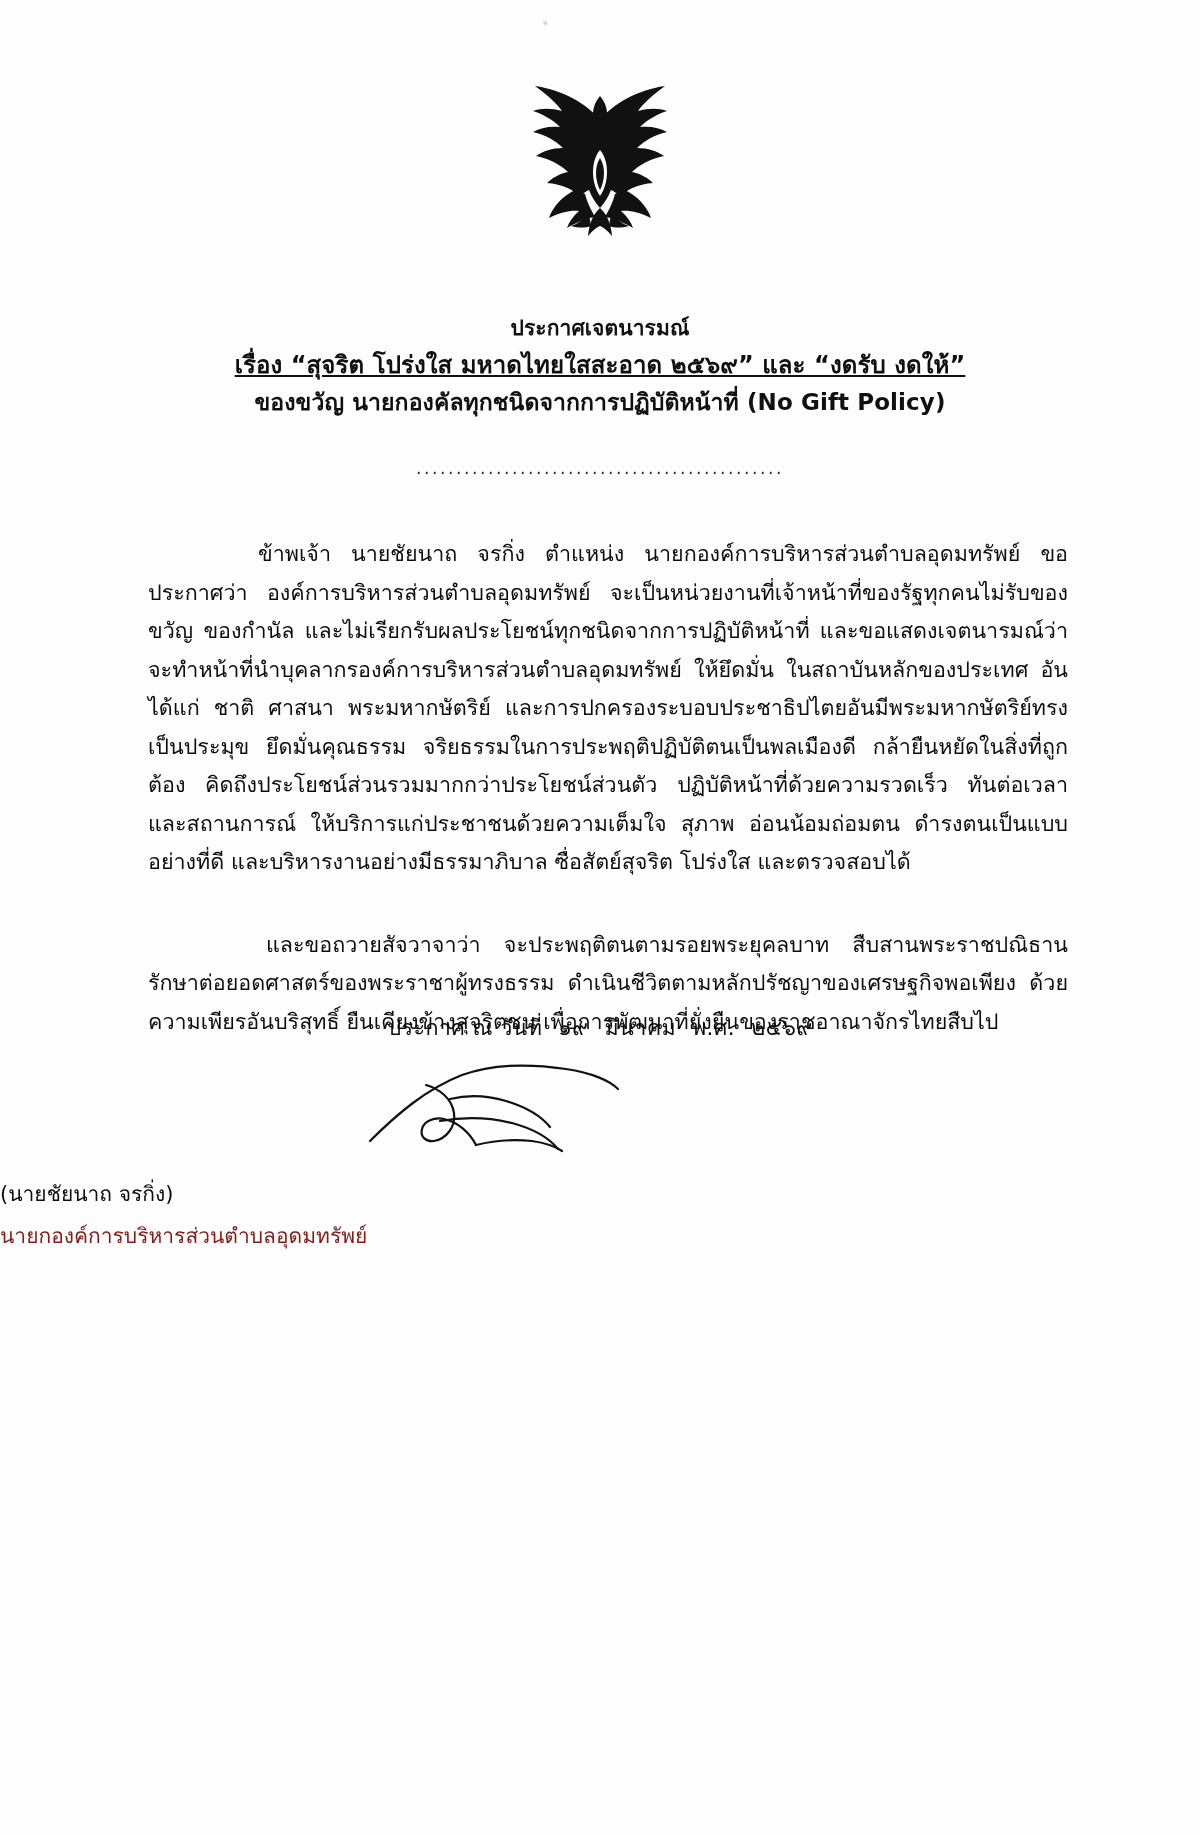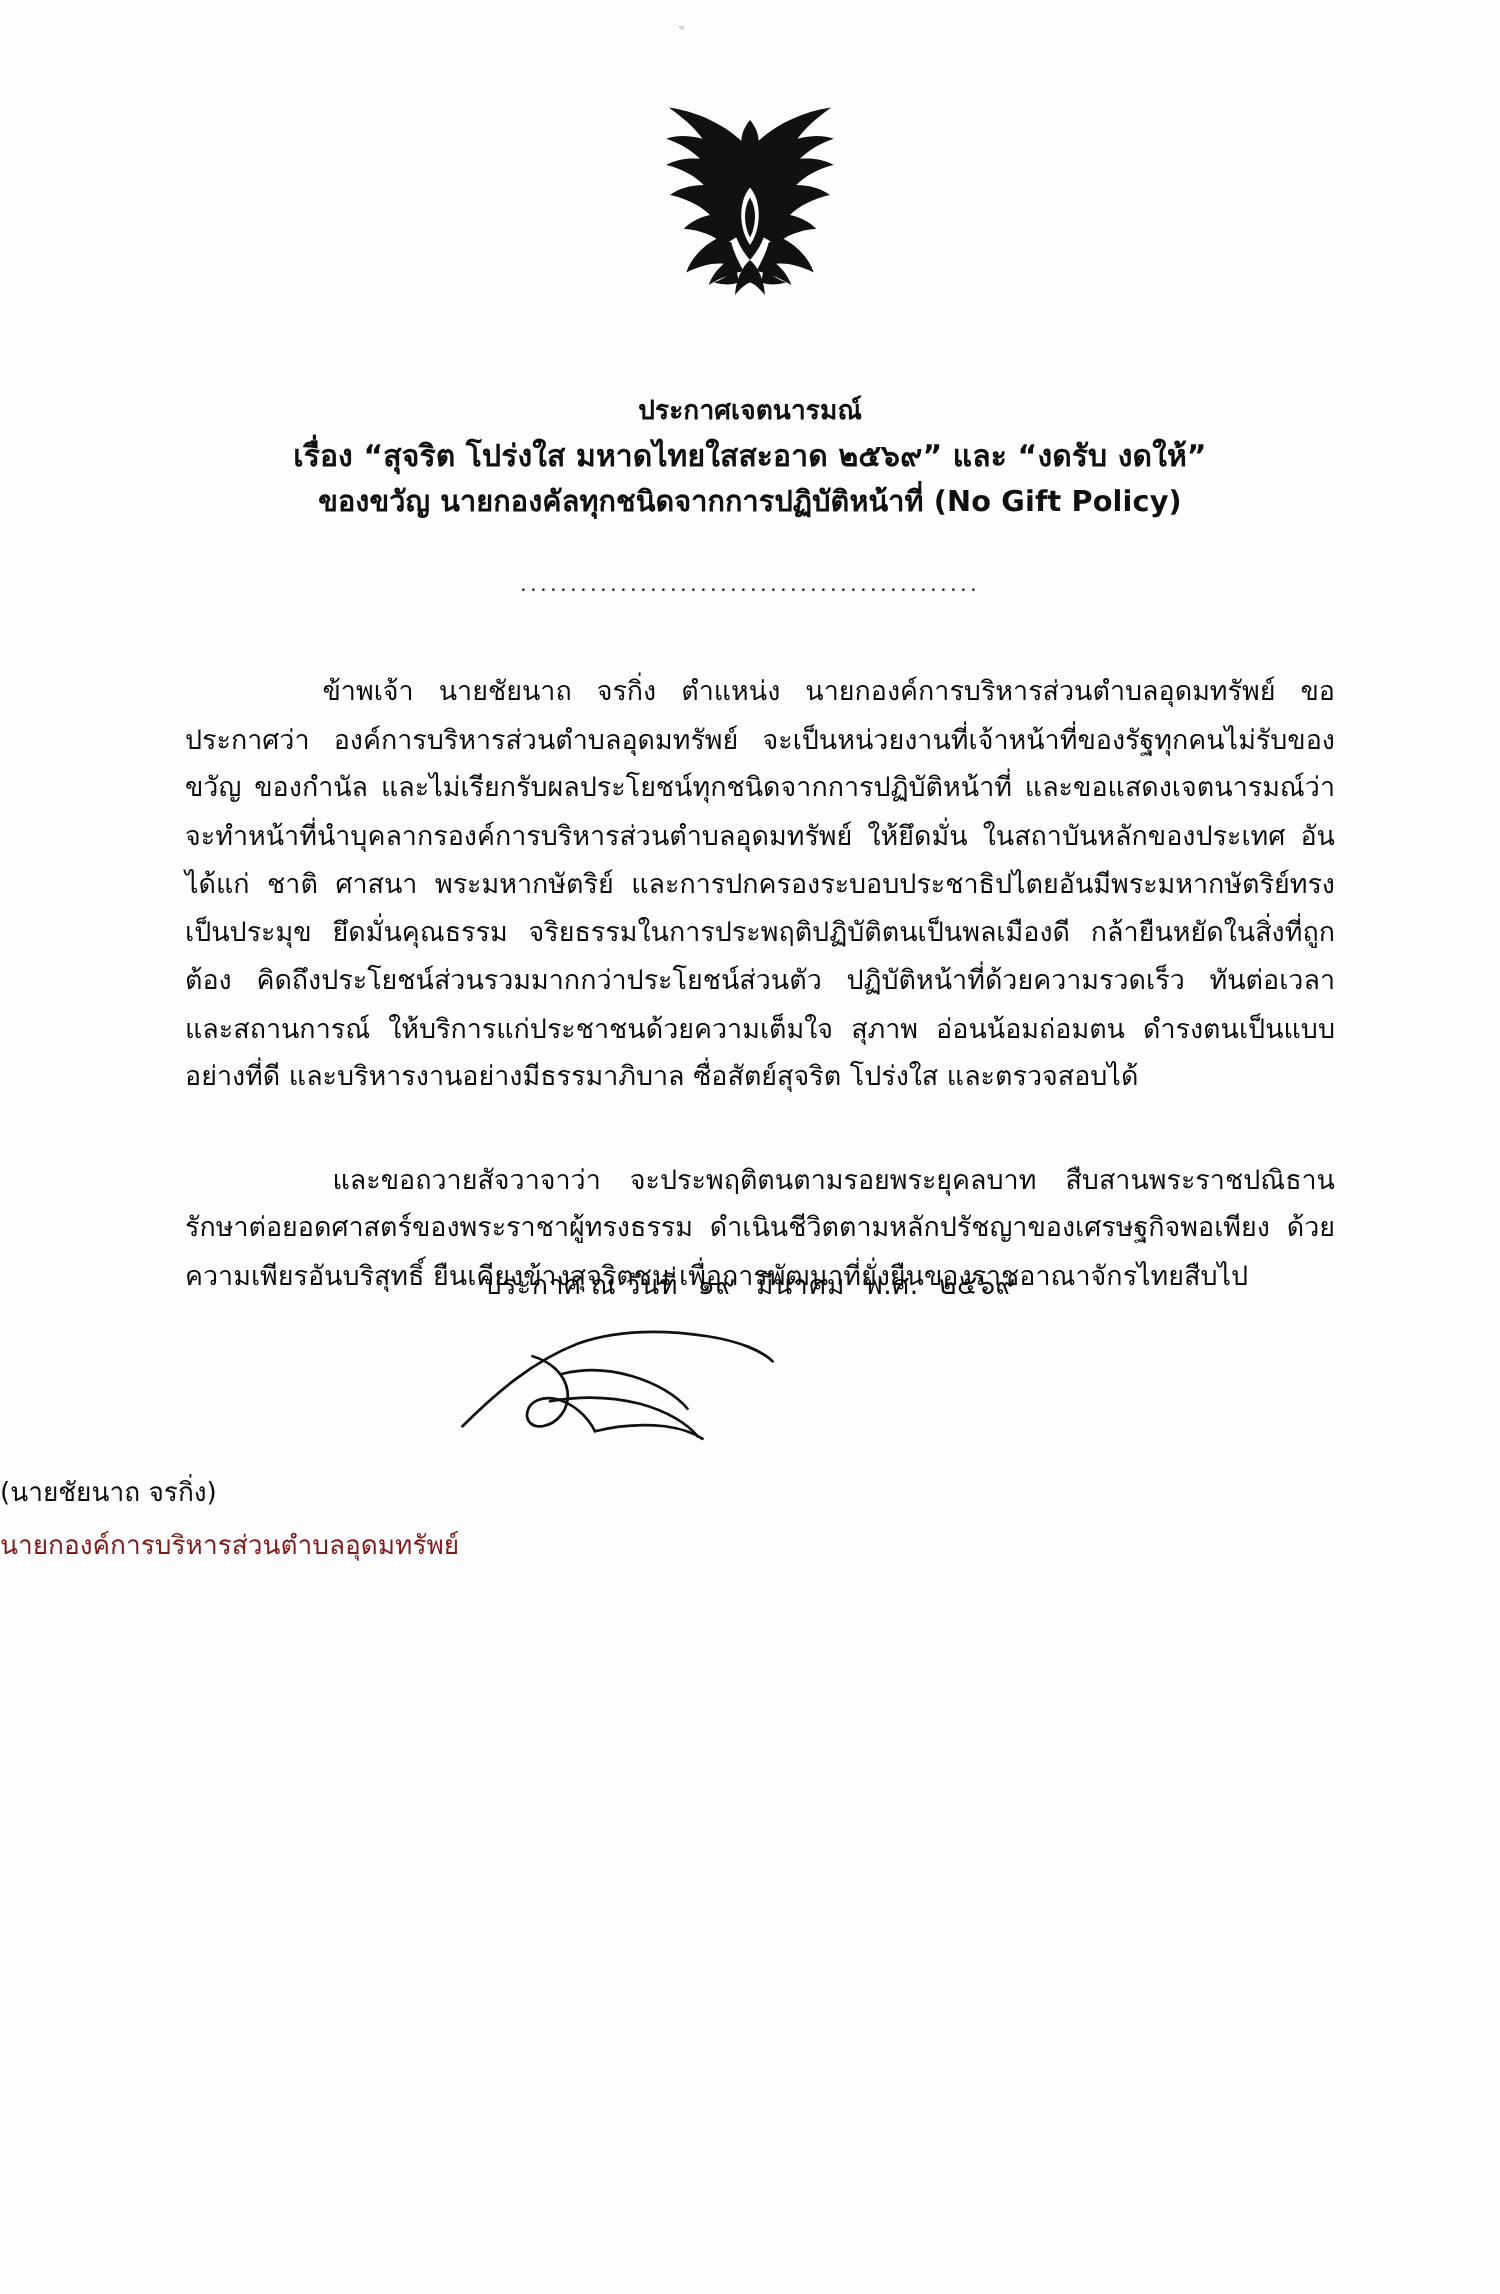--- a/index.html
+++ b/index.html
@@ -54,21 +54,21 @@
     text-align: center;
   }
   .title-line {
     font-size: 23px;
     line-height: 37px;
     letter-spacing: 0.1px;
     color: #101010;
     font-weight: 600;
   }
   .title-line.t1 { font-size: 21px; }
-  .title-line.t2 { font-size: 24px; }
+  .title-line.t2 { font-size: 24px; text-decoration: underline; }
   .title-line.t3 { font-size: 23px; }
 
   .dot-rule {
     position: absolute;
     top: 458px;
     left: 0;
     width: 1200px;
     text-align: center;
     color: #2b2b2b;
     font-size: 17px;

